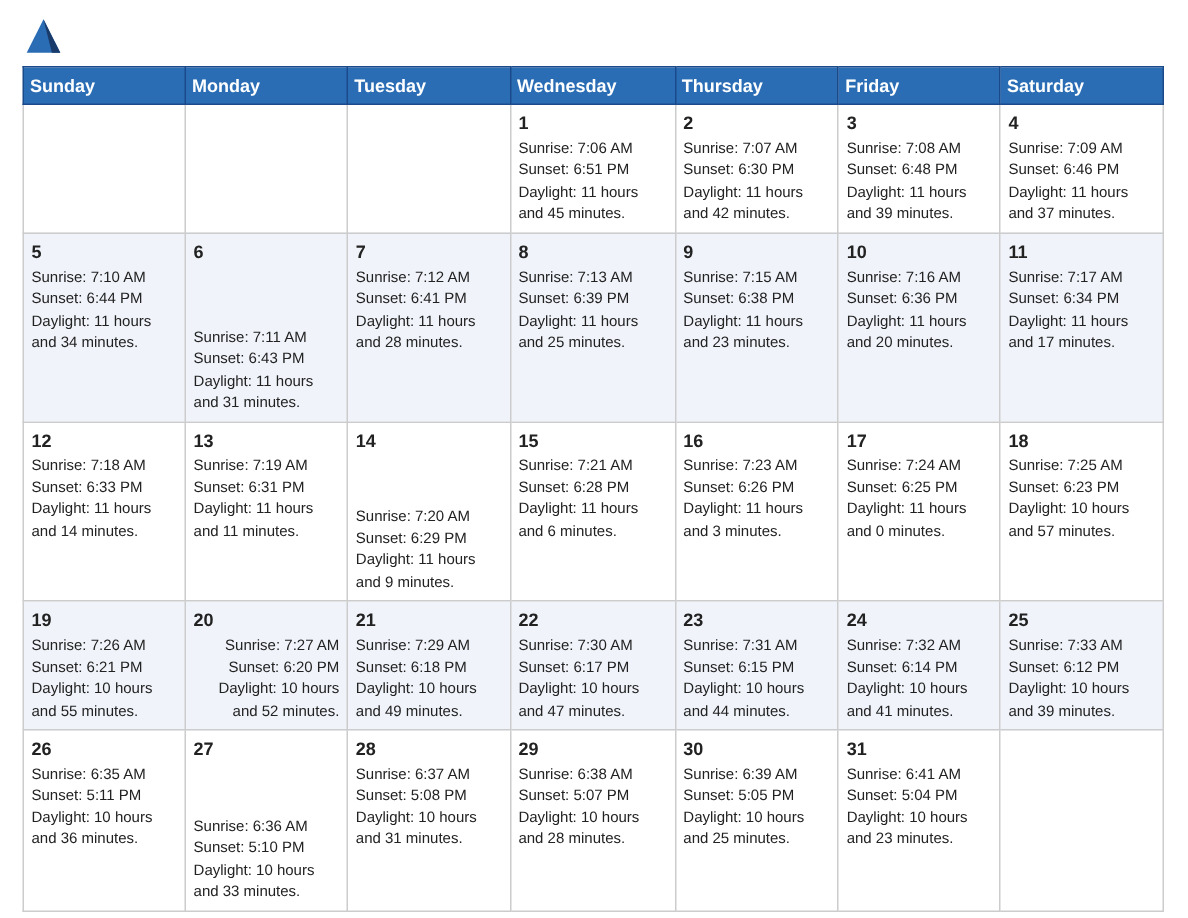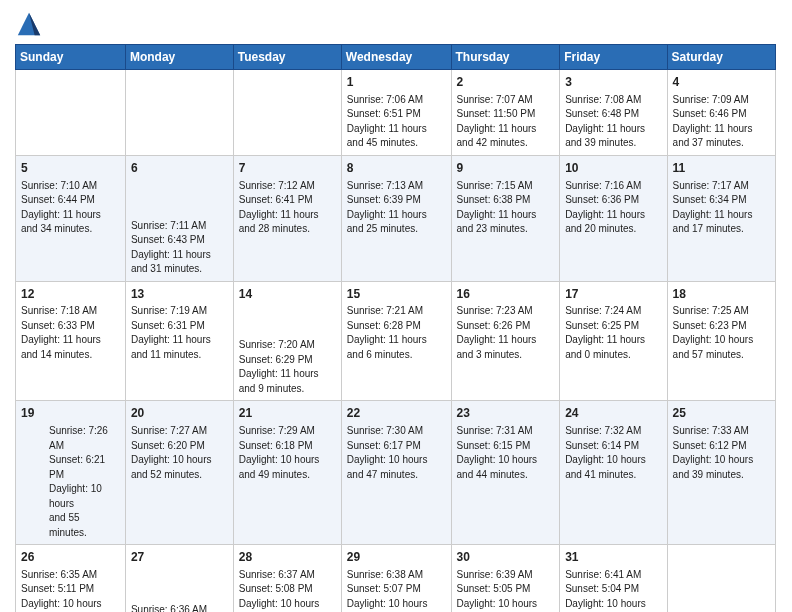--- a/index.html
+++ b/index.html
@@ -148,21 +148,21 @@
           <td>
             <span class="day-num">1</span>
             <div class="day-info" style="white-space: pre-line;">Sunrise: 7:06 AM
 Sunset: 6:51 PM
 Daylight: 11 hours
 and 45 minutes.</div>
           </td>
           <td>
             <span class="day-num">2</span>
             <div class="day-info" style="white-space: pre-line;">Sunrise: 7:07 AM
-Sunset: 11:50 PM
+Sunset: 6:30 PM
 Daylight: 11 hours
 and 42 minutes.</div>
           </td>
           <td>
             <span class="day-num">3</span>
             <div class="day-info" style="white-space: pre-line;">Sunrise: 7:08 AM
 Sunset: 6:48 PM
 Daylight: 11 hours
 and 39 minutes.</div>
           </td>
@@ -272,28 +272,28 @@
             <span class="day-num">18</span>
             <div class="day-info" style="white-space: pre-line;">Sunrise: 7:25 AM
 Sunset: 6:23 PM
 Daylight: 10 hours
 and 57 minutes.</div>
           </td>
         </tr>
         <tr>
           <td>
             <span class="day-num">19</span>
-            <div class="day-info" style="white-space: pre-line; margin-left: 28px;">Sunrise: 7:26 AM
+            <div class="day-info" style="white-space: pre-line;">Sunrise: 7:26 AM
 Sunset: 6:21 PM
 Daylight: 10 hours
 and 55 minutes.</div>
           </td>
           <td>
             <span class="day-num">20</span>
-            <div class="day-info" style="white-space: pre-line;">Sunrise: 7:27 AM
+            <div class="day-info" style="white-space: pre-line; text-align: right;">Sunrise: 7:27 AM
 Sunset: 6:20 PM
 Daylight: 10 hours
 and 52 minutes.</div>
           </td>
           <td>
             <span class="day-num">21</span>
             <div class="day-info" style="white-space: pre-line;">Sunrise: 7:29 AM
 Sunset: 6:18 PM
 Daylight: 10 hours
 and 49 minutes.</div>

